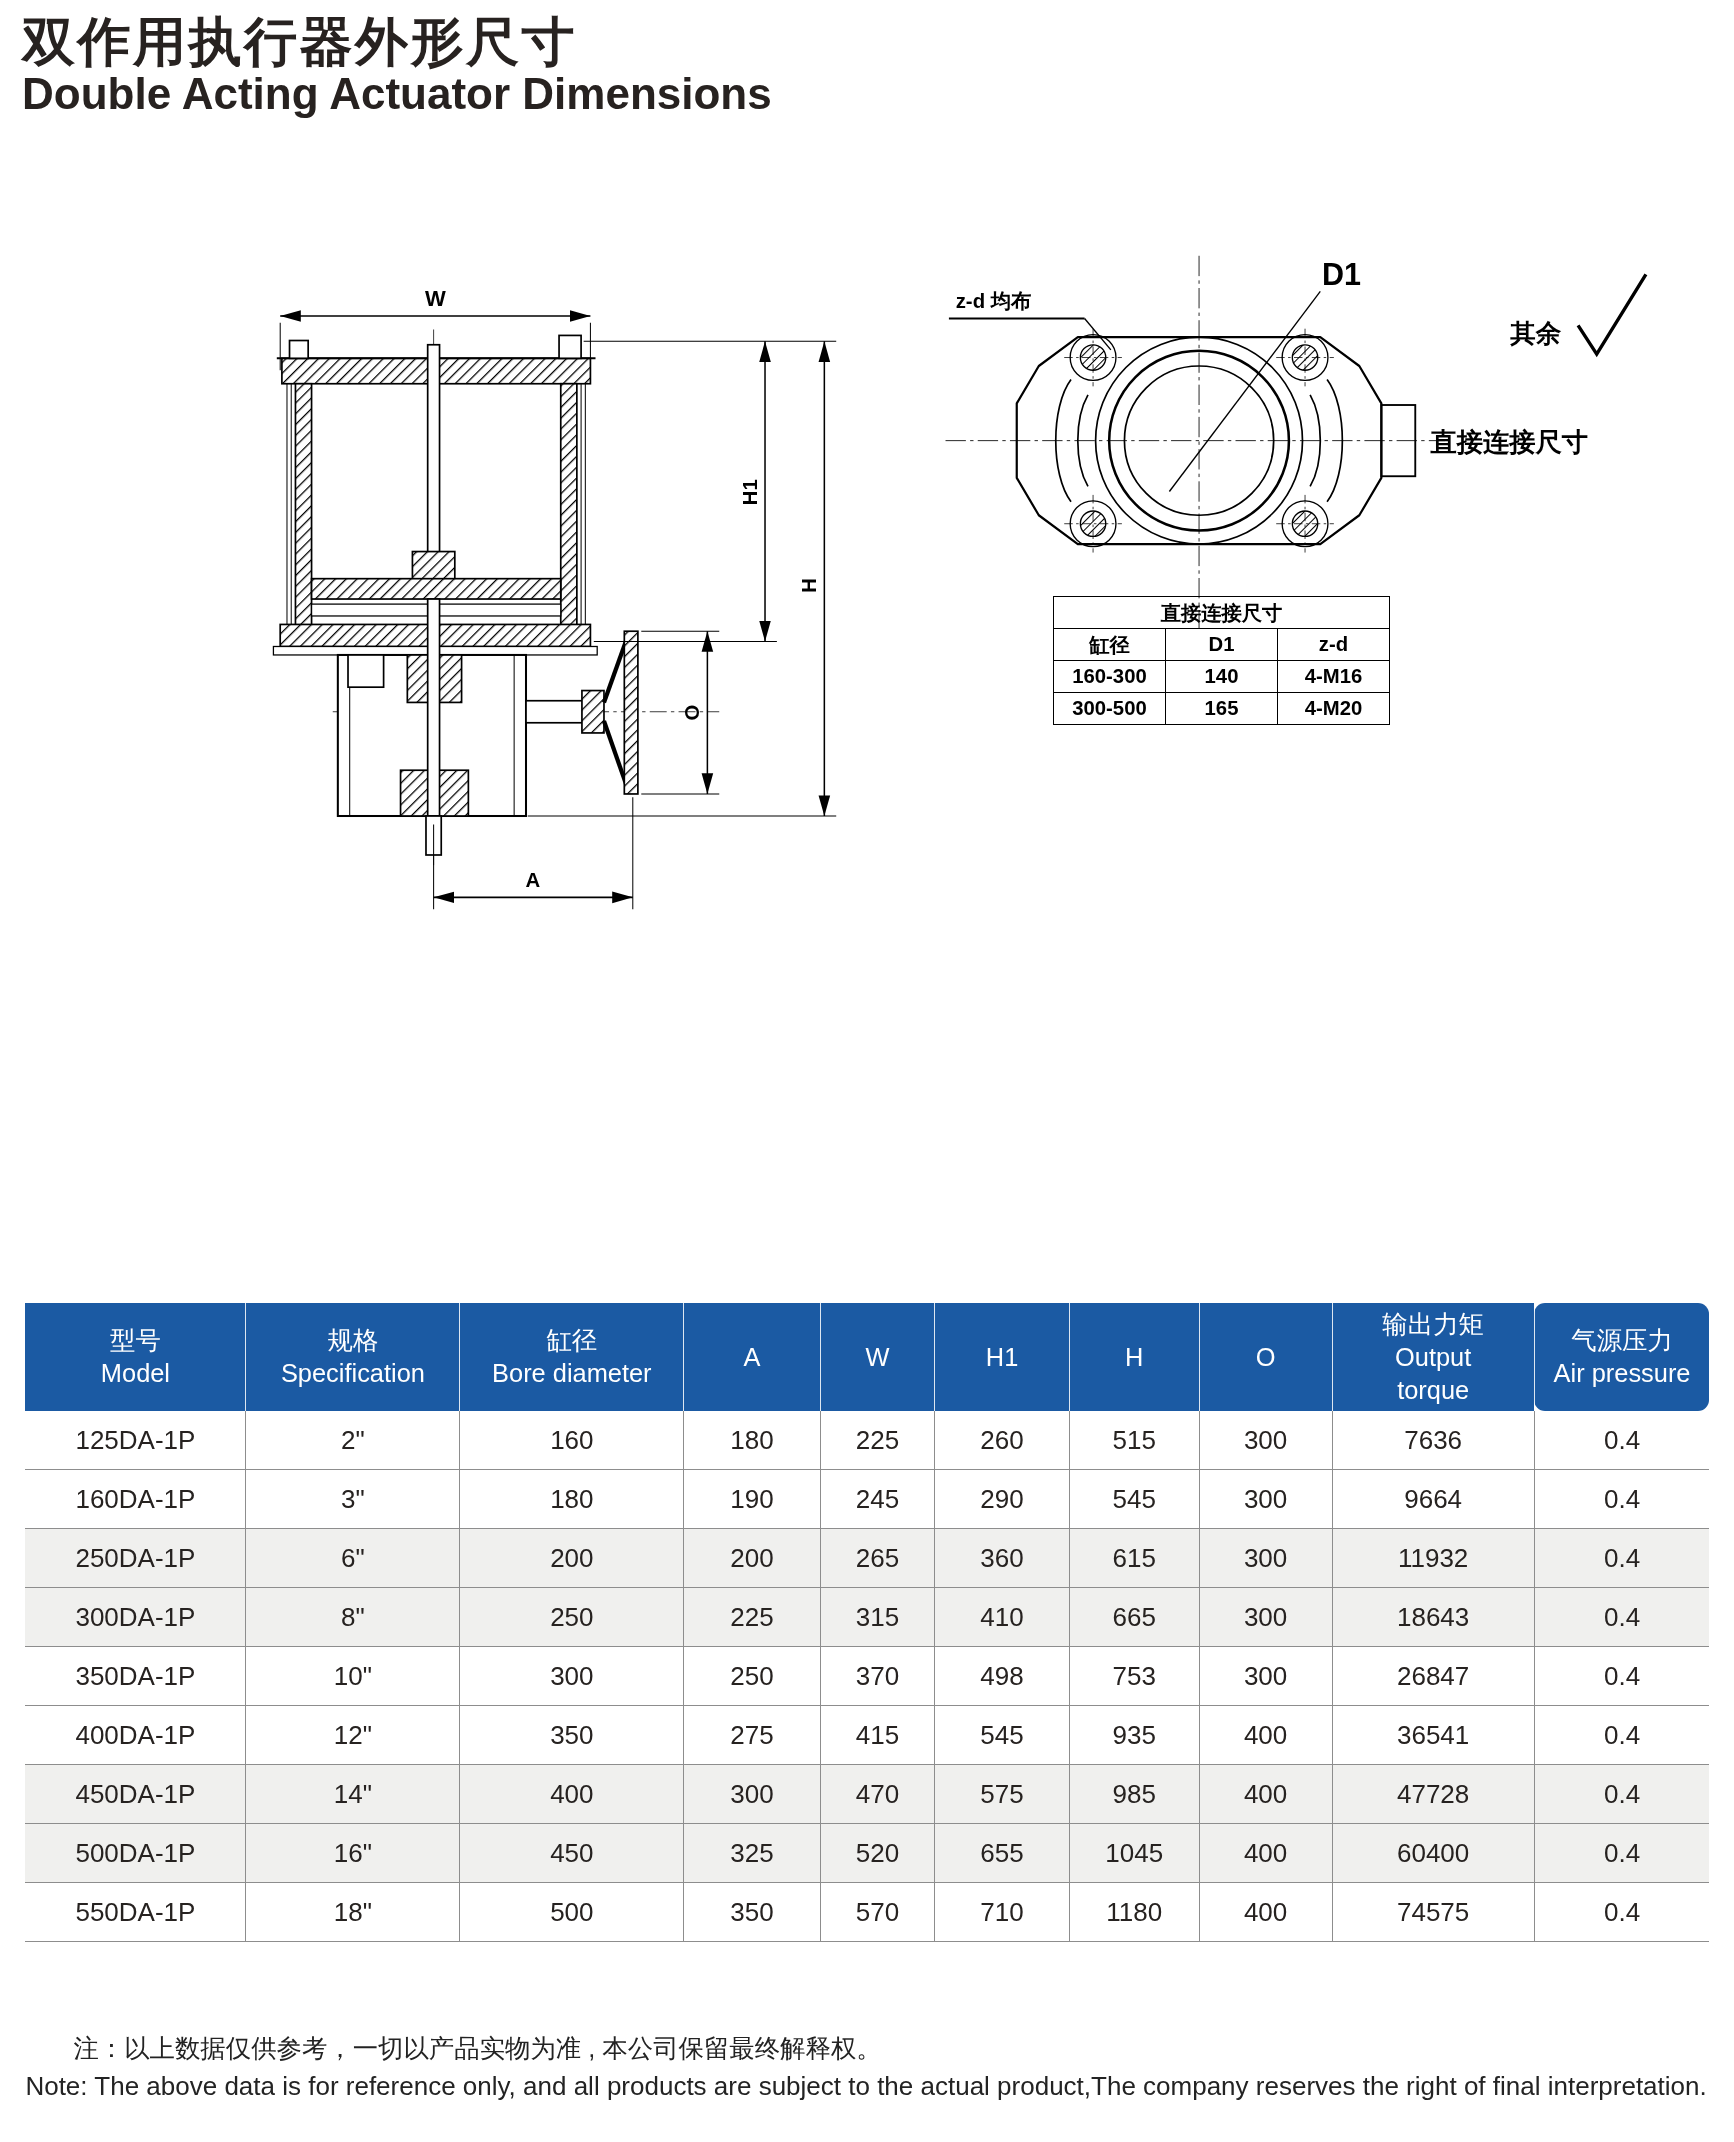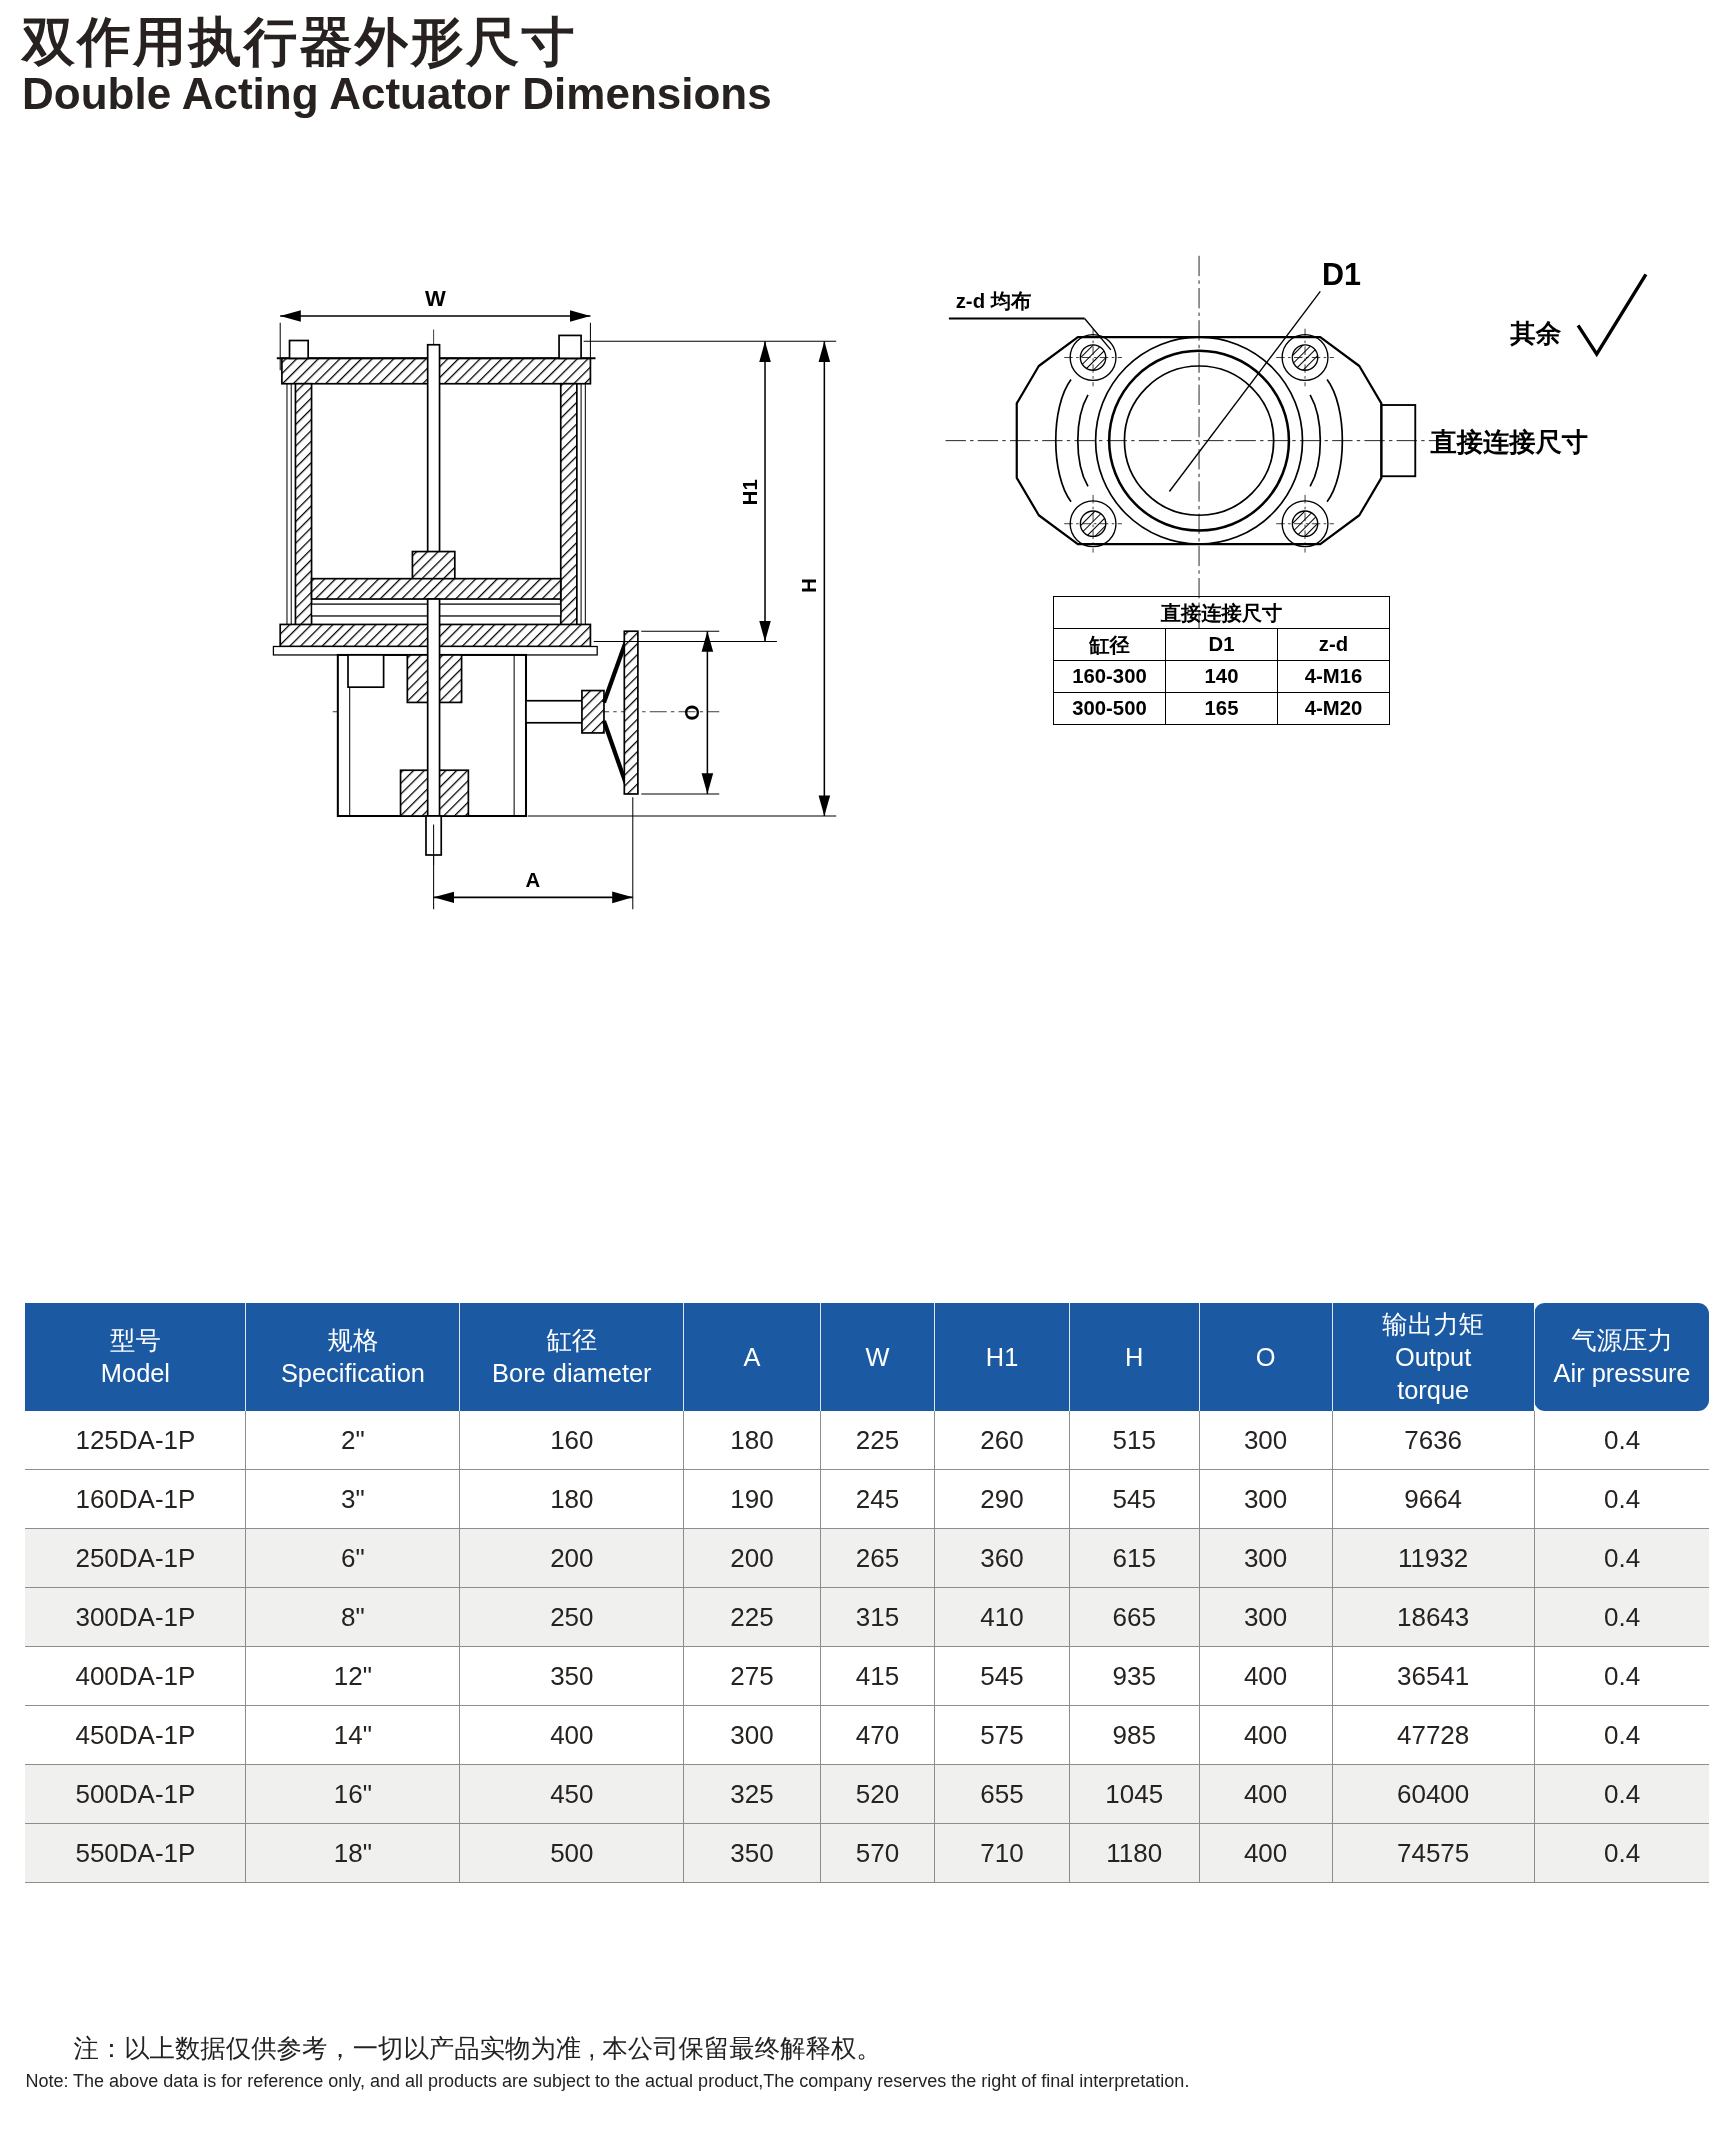--- a/index.html
+++ b/index.html
@@ -40,21 +40,21 @@
   table.spec tbody td {
     height:58px; text-align:center; vertical-align:middle; font-size:26px; color:#262220;
     border-right:0.8px solid #8d8d8d; border-bottom:0.8px solid #8d8d8d; padding:0;
   }
   table.spec tbody td:last-child { border-right:none; }
   table.spec tbody tr:nth-child(3), table.spec tbody tr:nth-child(4),
   table.spec tbody tr:nth-child(7), table.spec tbody tr:nth-child(8) { background:#F0F0EE; }
 
   
   .note-zh { position:absolute; left:25.4px; top:2032px; font-size:25.4px; color:#232323; white-space:nowrap;margin-left:48px; }
-  .note-en { position:absolute; left:25.4px; top:2071px; font-size:18px; color:#232323; white-space:nowrap; }
+  .note-en { position:absolute; left:25.4px; top:2071px; font-size:26px; color:#232323; white-space:nowrap; }
 </style>
 </head>
 <body>
 
 <div class="page">
 
   <div class="title-zh">双作用执行器外形尺寸</div>
   <div class="title-en">Double Acting Actuator Dimensions</div>
 
   <div class="drawings">
@@ -336,20 +336,32 @@
           <td>250</td>
           <td>225</td>
           <td>315</td>
           <td>410</td>
           <td>665</td>
           <td>300</td>
           <td>18643</td>
           <td>0.4</td>
         </tr>
         <tr>
+          <td>350DA-1P</td>
+          <td>10"</td>
+          <td>300</td>
+          <td>250</td>
+          <td>370</td>
+          <td>498</td>
+          <td>753</td>
+          <td>300</td>
+          <td>26847</td>
+          <td>0.4</td>
+        </tr>
+        <tr>
           <td>400DA-1P</td>
           <td>12"</td>
           <td>350</td>
           <td>275</td>
           <td>415</td>
           <td>545</td>
           <td>935</td>
           <td>400</td>
           <td>36541</td>
           <td>0.4</td>

